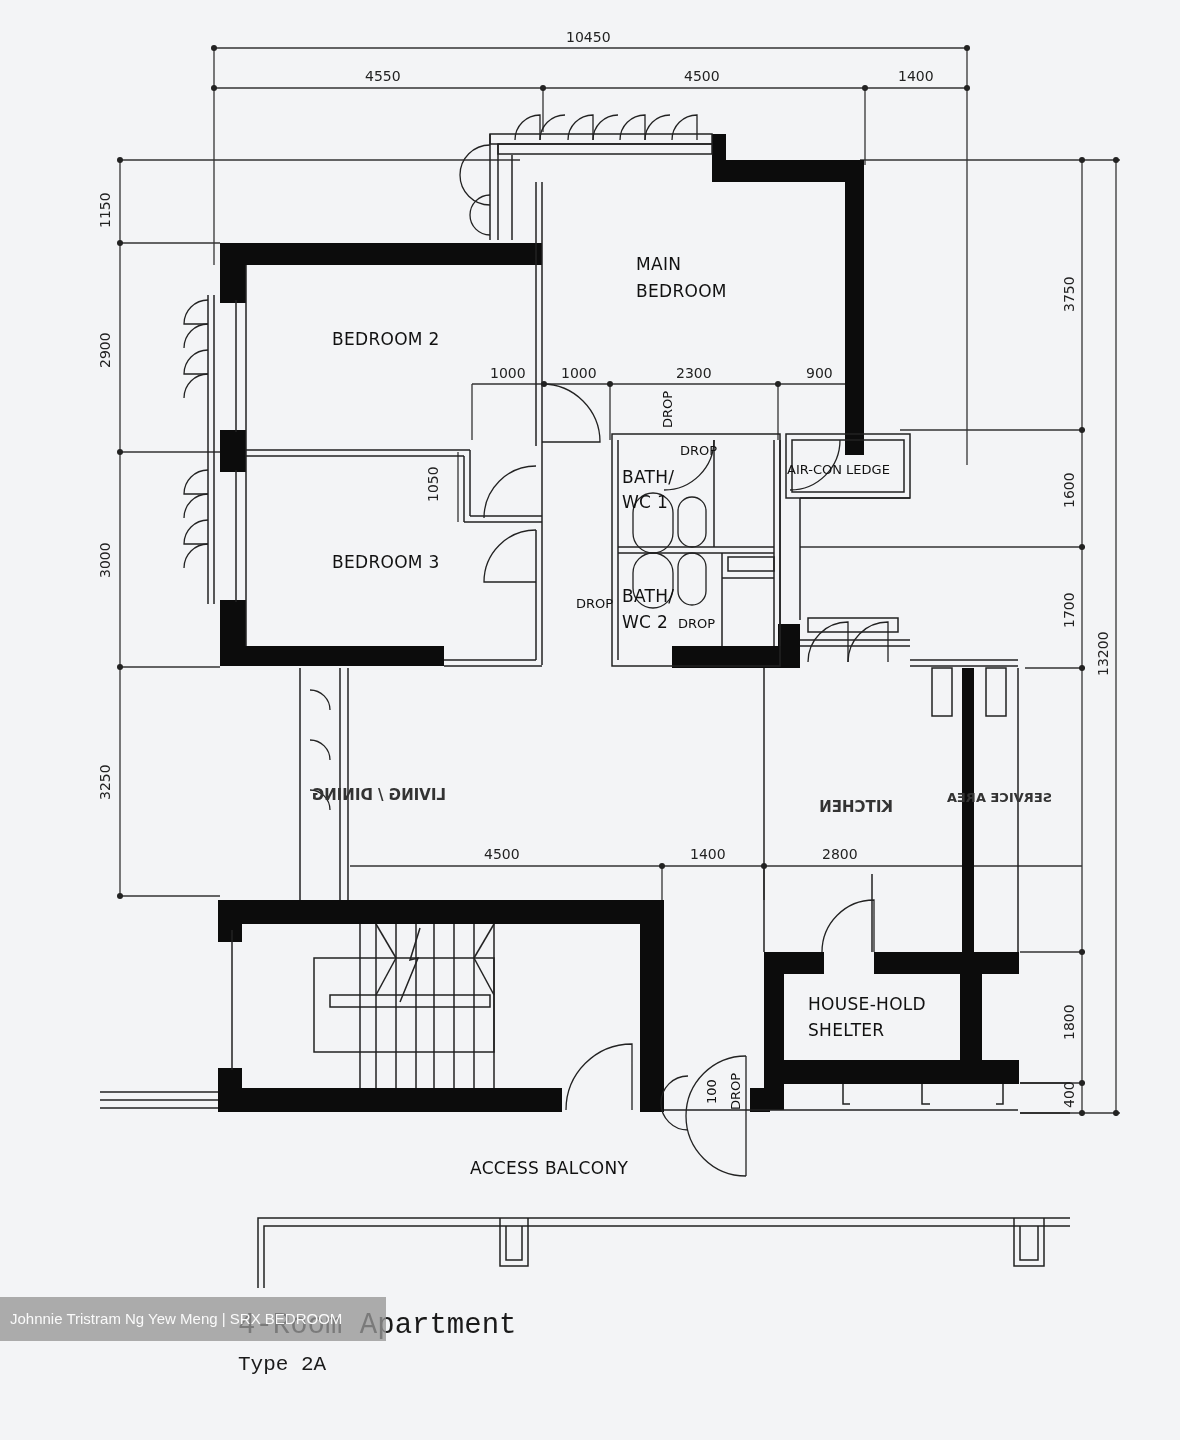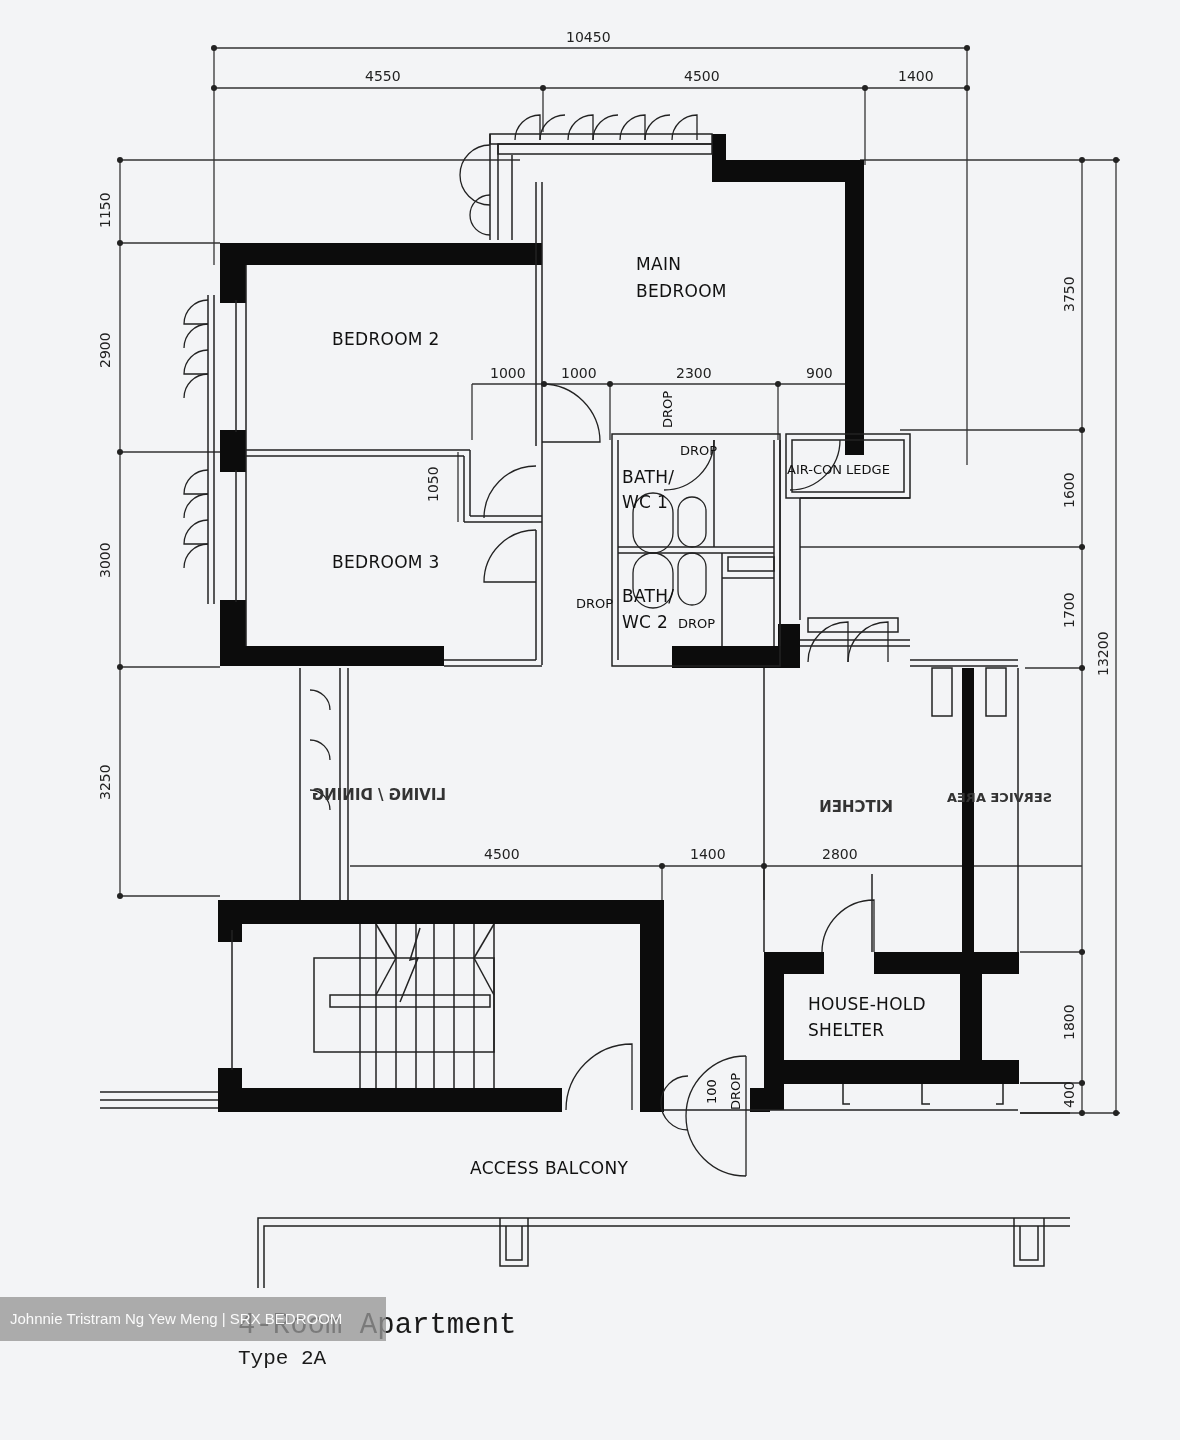--- a/index.html
+++ b/index.html
@@ -15,21 +15,21 @@
   .small { font-family: "DejaVu Sans", sans-serif; font-size: 13px; fill: #111; }
   .mirror { font-family: "DejaVu Sans", sans-serif; font-size: 15px; fill: #333; font-weight: bold; }
   .watermark {
     position: absolute; left: 0; top: 1297px; width: 386px; height: 44px;
     background: rgba(150,150,150,0.78);
     color: #fafafa; font-family: "Liberation Sans", sans-serif; font-size: 15px;
     line-height: 44px; padding-left: 10px; box-sizing: border-box; white-space: nowrap;
   }
   .title-block { position: absolute; left: 238px; top: 1308px; font-family: Liberation Mono, monospace; color: #1a1a1a; }
   .title-block .t1 { font-size: 29px; line-height: 36px; }
-  .title-block .t2 { font-size: 21px; line-height: 30px; }
+  .title-block .t2 { font-size: 21px; line-height: 30px; margin-top: 6px; }
   .title-block .t3 { font-size: 21px; line-height: 30px; }
   .title-block sup { font-size: 13px; }
 </style>
 </head>
 <body>
 
 <svg id="plan" viewBox="0 0 1180 1440" xmlns="http://www.w3.org/2000/svg">
 
   <g stroke="#333" stroke-width="1.3" fill="none">
 

